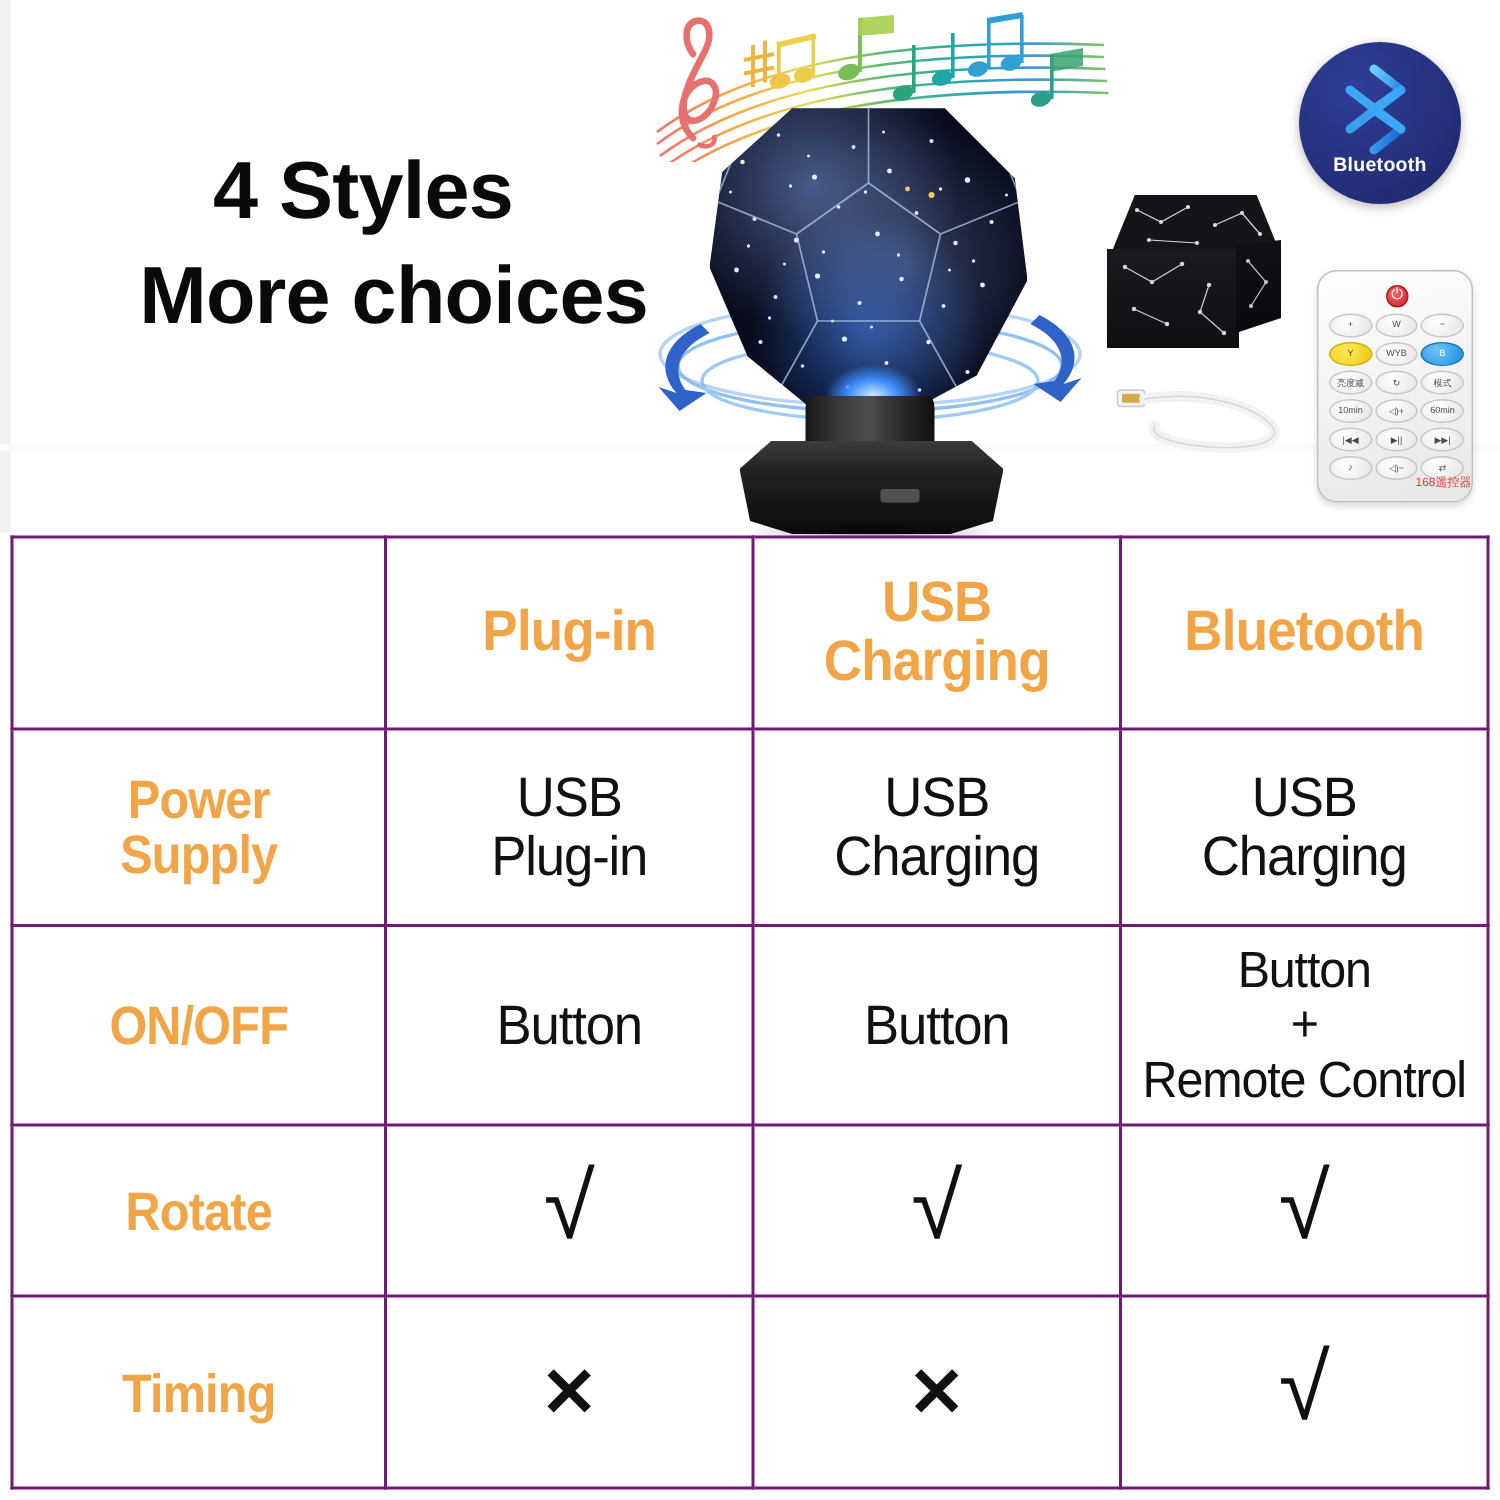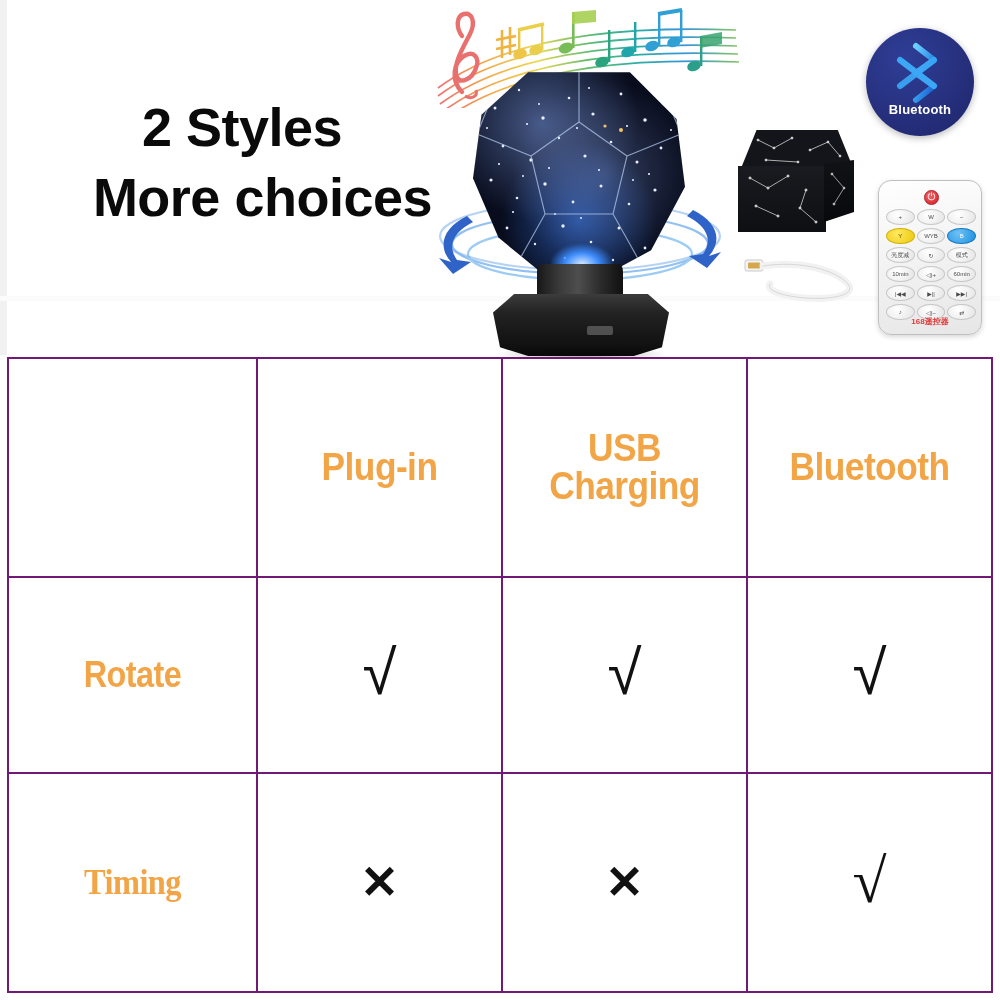--- a/index.html
+++ b/index.html
@@ -168,21 +168,21 @@
     height: 16px; border-radius: 50%;
     background: radial-gradient(circle at 38% 30%, #ffffff, #e4e4e4);
     border: 1px solid #c6c6c6;
     display: flex; align-items: center; justify-content: center;
     font-size: 6px; color: #4a4a4a; overflow: hidden;
   }
   .rm-btn.y { background: radial-gradient(circle at 38% 30%, #ffe95e, #ecc80d); border-color: #cfae00; color: #5c4a00; }
   .rm-btn.b { background: radial-gradient(circle at 38% 30%, #6fc2f5, #1a8fe0); border-color: #0f76c0; color: #ffffff; }
   .rm-foot {
     position: absolute; left: 0; right: 0; bottom: 7px;
-    text-align: center; color: #e03a3a; font-size: 8px; font-weight: bold;
+    text-align: right; color: #e03a3a; font-size: 8px; font-weight: normal;
   }
 
   
   .cmp-table {
     position: absolute;
     left: 7px; top: 357px;
     width: 983px; height: 636px;
     border-collapse: collapse;
     table-layout: fixed;
   }
@@ -237,35 +237,35 @@
     display: inline-block;
     color: #111111;
     line-height: 1;
   }
   .mark.check { font-size: 62px; font-weight: normal; transform: translateY(-2px); }
   .mark.cross { font-size: 46px; font-weight: bold; }
 
   tr.row-power td { height: 108px; }
   tr.row-onoff td { height: 106px; }
   tr.row-rot   td { height: 94px; }
-  tr.row-tim   td { height: 105px; font-family: Liberation Serif, serif; }
+  tr.row-tim   td { height: 105px; }
   tr.row-mus   td { height: 104px; }
 </style>
 </head>
 <body>
 
 <div id="page">
 
   <div class="edge-left"></div>
   <div class="edge-band"></div>
 
   <div class="hero">
 
     <div class="headline">
-      <span class="headline-l1">2 Styles</span>
+      <span class="headline-l1">4 Styles</span>
       <span class="headline-l2">More choices</span>
     </div>
 
     <div class="music-notes">
       <svg viewBox="0 0 310 112" width="310" height="112">
         <defs>
           <linearGradient id="staffGrad" x1="0" y1="0" x2="1" y2="0">
             <stop offset="0%" stop-color="#ef6a6a"></stop>
             <stop offset="16%" stop-color="#f2a43f"></stop>
             <stop offset="33%" stop-color="#e8d84a"></stop>
@@ -535,21 +535,55 @@
         </td>
         <td class="col-opt">
           <div class="head-txt">USB
 Charging</div>
         </td>
         <td class="col-opt">
           <div class="head-txt">Bluetooth</div>
         </td>
       </tr>
 
-
+      <tr class="row-power">
+        <td>
+          <div class="feat-txt">Power
+Supply</div>
+        </td>
+        <td>
+          <div class="val-txt">USB
+Plug-in</div>
+        </td>
+        <td>
+          <div class="val-txt">USB
+Charging</div>
+        </td>
+        <td>
+          <div class="val-txt">USB
+Charging</div>
+        </td>
+      </tr>
+
+      <tr class="row-onoff">
+        <td>
+          <div class="feat-txt">ON/OFF</div>
+        </td>
+        <td>
+          <div class="val-txt">Button</div>
+        </td>
+        <td>
+          <div class="val-txt">Button</div>
+        </td>
+        <td>
+          <div class="val-txt small-last">Button
++
+Remote Control</div>
+        </td>
+      </tr>
 
       <tr class="row-rot">
         <td>
           <div class="feat-txt">Rotate</div>
         </td>
         <td>
           <span class="mark check">√</span>
         </td>
         <td>
           <span class="mark check">√</span>

